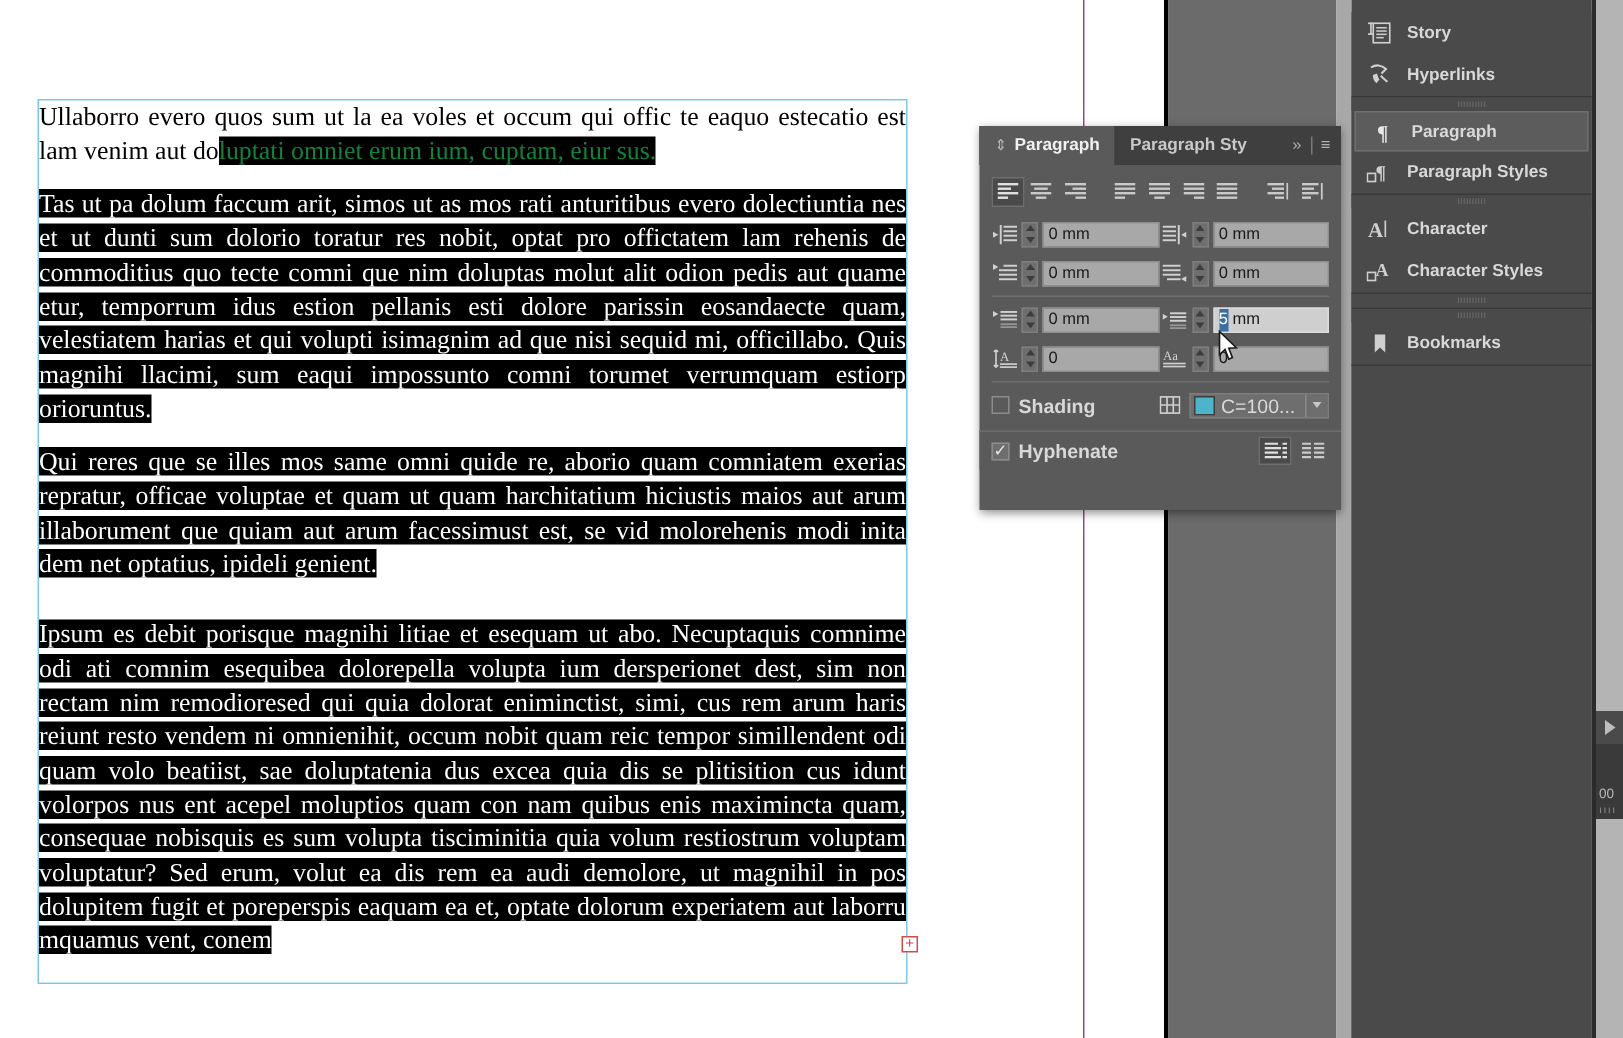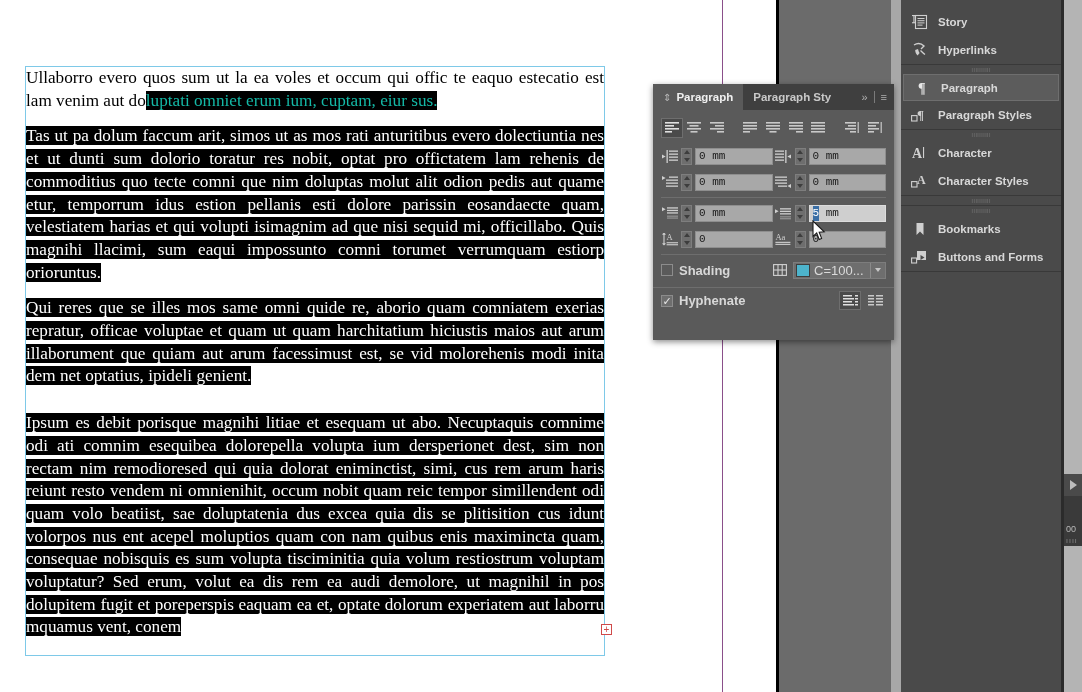--- a/index.html
+++ b/index.html
@@ -51,21 +51,21 @@
     position:absolute; left:25px; top:66px; width:580px; height:590px;
     border:1px solid #7ec9e8;
     font-family:"Liberation Serif", serif;
     font-size:17.2px;
     line-height:22.7px;
     color:#000000;
     padding:0;
   }
   #text-frame p { margin:0 0 13px 0; text-align:justify; }
   #text-frame p:last-child { margin-bottom:0;margin-top:24px; }
-  .sel-inline { background:#000000; color:#14b8a6; }
+  .sel-inline { background:#000000; color:#15803d; }
   .para-sel {
     background:#000000; color:#ffffff;
     -webkit-box-decoration-break:clone; box-decoration-break:clone;
   }
   #overflow-marker {
     position:absolute; left:601px; top:624px; width:11px; height:11px;
     border:1px solid #d04a4a; background:#ffffff;
     display:flex; align-items:center; justify-content:center;
     color:#d04a4a; font-size:10px; line-height:9px;
     font-family:"Liberation Sans", sans-serif;
@@ -130,21 +130,21 @@
   .stepper .up::after {
     content:""; width:0; height:0; border-bottom:4px solid #3d3d3d;
     border-left:3px solid transparent; border-right:3px solid transparent;
   }
   .stepper .dn::after {
     content:""; width:0; height:0; border-top:4px solid #3d3d3d;
     border-left:3px solid transparent; border-right:3px solid transparent;
   }
   .num-input {
     flex:1; height:17px; background:#a8a8a8; border:1px solid #8e8e8e;
-    color:#1a1a1a; font-size:11px; font-family:Liberation Mono, monospace;
+    color:#1a1a1a; font-size:11px; font-family:Liberation Sans, sans-serif;
     padding:0 3px; line-height:15px; display:flex; align-items:center;
   }
   .num-input.focused { background:#cfcfcf; border:1px solid #dcdcdc; }
   .num-input .selchar { background:#3a6ea5; color:#ffffff; padding:0 0px; }
 
   
   #shading-row { display:flex; align-items:center; height:22px; margin-top:2px; }
   .checkbox {
     width:12px; height:12px; background:#5a5a5a; border:1px solid #8c8c8c;
     margin-right:6px; flex:0 0 12px; display:flex; align-items:center; justify-content:center;
@@ -680,29 +680,19 @@
         <span class="dots">ıııııııııı</span>
       </div>
     <div class="dock-item">
       <span class="dock-icon">
         <svg width="16" height="16" viewBox="0 0 16 16">
             <path d="M4.5 2 H11.5 V14 L8 10.6 L4.5 14 Z" fill="#cfcfcf"></path>
           </svg>
       </span>
       <span class="dock-label">Bookmarks</span>
     </div>
-    <div class="dock-item">
-      <span class="dock-icon">
-        <svg width="18" height="16" viewBox="0 0 18 16">
-            <rect x="0.6" y="9" width="5" height="5" fill="none" stroke="#cfcfcf" stroke-width="1.1"></rect>
-            <path d="M6 2 H15 V11 H6 Z" fill="#cfcfcf"></path>
-            <path d="M9.5 6 L13.5 8.5 L9.5 11 Z" fill="#4a4a4a"></path>
-          </svg>
-      </span>
-      <span class="dock-label">Buttons and Forms</span>
-    </div>
   </div>
 
 </div>
 
 <svg id="mouse-cursor" viewBox="0 0 14 21">
   <path d="M1 1 L1 16.5 L4.7 13 L7.2 19.5 L9.6 18.4 L7.2 12.2 L12.2 11.8 Z" fill="#ffffff" stroke="#1a1a1a" stroke-width="1.1"></path>
 </svg>
 
 </body></html>

